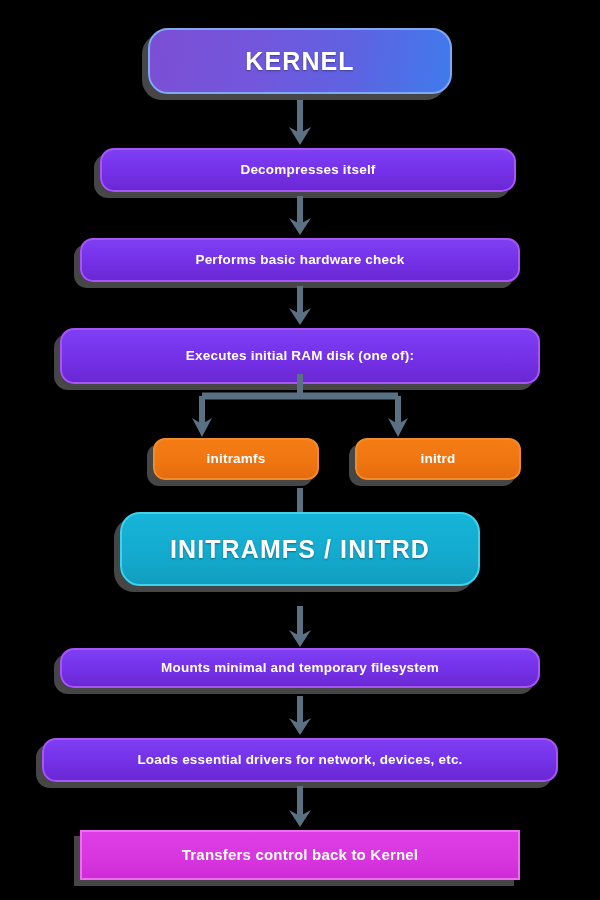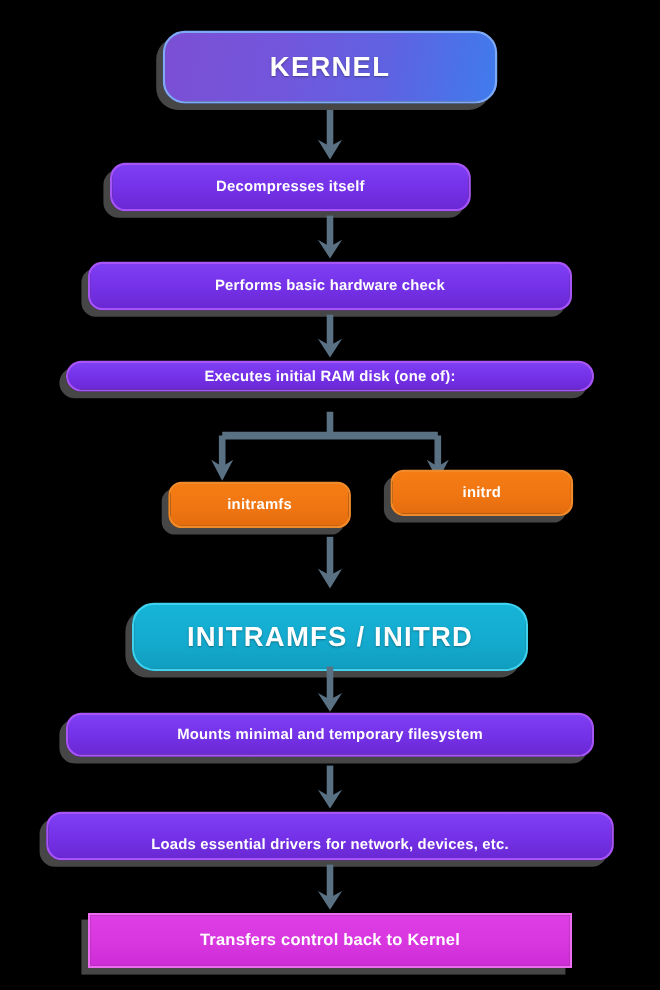--- a/index.html
+++ b/index.html
@@ -95,21 +95,21 @@
     <span>KERNEL</span>
   </div>
 
   <div class="arrow" style="left:286px; top:100px; width:28px; height:46px;">
     <svg width="28" height="46" viewBox="0 0 28 46">
       <line x1="14" y1="0" x2="14" y2="36" stroke="#5a7184" stroke-width="6"></line>
       <path d="M14 45 L3 27 L14 33 L25 27 Z" fill="#5a7184"></path>
     </svg>
   </div>
 
-  <div class="node step c-purple" style="left:100px; top:148px; width:328px; height:44px;">
+  <div class="node step c-purple" style="left:100px; top:148px; width:416px; height:44px;">
     <span>Decompresses itself</span>
   </div>
 
   <div class="arrow" style="left:286px; top:196px; width:28px; height:40px;">
     <svg width="28" height="40" viewBox="0 0 28 40">
       <line x1="14" y1="0" x2="14" y2="31" stroke="#5a7184" stroke-width="6"></line>
       <path d="M14 39 L3 22 L14 28 L25 22 Z" fill="#5a7184"></path>
     </svg>
   </div>
 
@@ -117,21 +117,21 @@
     <span>Performs basic hardware check</span>
   </div>
 
   <div class="arrow" style="left:286px; top:286px; width:28px; height:40px;">
     <svg width="28" height="40" viewBox="0 0 28 40">
       <line x1="14" y1="0" x2="14" y2="31" stroke="#5a7184" stroke-width="6"></line>
       <path d="M14 39 L3 22 L14 28 L25 22 Z" fill="#5a7184"></path>
     </svg>
   </div>
 
-  <div class="node step c-purple" style="left:60px; top:328px; width:480px; height:28px;justify-content:center;">
+  <div class="node step c-purple" style="left:60px; top:328px; width:480px; height:56px;justify-content:center;">
     <span>Executes initial RAM disk (one of):</span>
   </div>
 
   <div class="connector-bar" style="left:190px; top:374px; width:220px; height:64px;">
     <svg width="220" height="64" viewBox="0 0 220 64">
 
       <line x1="110" y1="0" x2="110" y2="22" stroke="#5a7184" stroke-width="6"></line>
 
       <line x1="12" y1="22" x2="208" y2="22" stroke="#5a7184" stroke-width="7"></line>
 
@@ -140,32 +140,32 @@
 
       <line x1="208" y1="22" x2="208" y2="52" stroke="#5a7184" stroke-width="6"></line>
       <path d="M208 63 L198 44 L208 50 L218 44 Z" fill="#5a7184"></path>
     </svg>
   </div>
 
   <div class="node branch c-orange" style="left:117px; top:438px; width:166px; height:42px;">
     <span>initramfs</span>
   </div>
 
-  <div class="node branch c-orange" style="left:319px; top:427px; width:166px; height:42px;">
+  <div class="node branch c-orange" style="left:319px; top:438px; width:166px; height:42px;">
     <span>initrd</span>
   </div>
 
   <div class="arrow" style="left:286px; top:488px; width:28px; height:48px;">
     <svg width="28" height="48" viewBox="0 0 28 48">
       <line x1="14" y1="0" x2="14" y2="38" stroke="#5a7184" stroke-width="6"></line>
       <path d="M14 47 L3 29 L14 35 L25 29 Z" fill="#5a7184"></path>
     </svg>
   </div>
 
-  <div class="node hero c-teal" style="left:120px; top:548px; width:360px; height:62px;">
+  <div class="node hero c-teal" style="left:120px; top:512px; width:360px; height:74px;">
     <span>INITRAMFS / INITRD</span>
   </div>
 
   <div class="arrow" style="left:286px; top:606px; width:28px; height:42px;">
     <svg width="28" height="42" viewBox="0 0 28 42">
       <line x1="14" y1="0" x2="14" y2="33" stroke="#5a7184" stroke-width="6"></line>
       <path d="M14 41 L3 24 L14 30 L25 24 Z" fill="#5a7184"></path>
     </svg>
   </div>
 
@@ -173,21 +173,21 @@
     <span>Mounts minimal and temporary filesystem</span>
   </div>
 
   <div class="arrow" style="left:286px; top:696px; width:28px; height:40px;">
     <svg width="28" height="40" viewBox="0 0 28 40">
       <line x1="14" y1="0" x2="14" y2="31" stroke="#5a7184" stroke-width="6"></line>
       <path d="M14 39 L3 22 L14 28 L25 22 Z" fill="#5a7184"></path>
     </svg>
   </div>
 
-  <div class="node step c-purple" style="left:42px; top:738px; width:516px; height:44px;align-items:flex-end;">
+  <div class="node step c-purple" style="left:42px; top:738px; width:516px; height:44px;">
     <span>Loads essential drivers for network, devices, etc.</span>
   </div>
 
   <div class="arrow" style="left:286px; top:786px; width:28px; height:42px;">
     <svg width="28" height="42" viewBox="0 0 28 42">
       <line x1="14" y1="0" x2="14" y2="33" stroke="#5a7184" stroke-width="6"></line>
       <path d="M14 41 L3 24 L14 30 L25 24 Z" fill="#5a7184"></path>
     </svg>
   </div>
 

